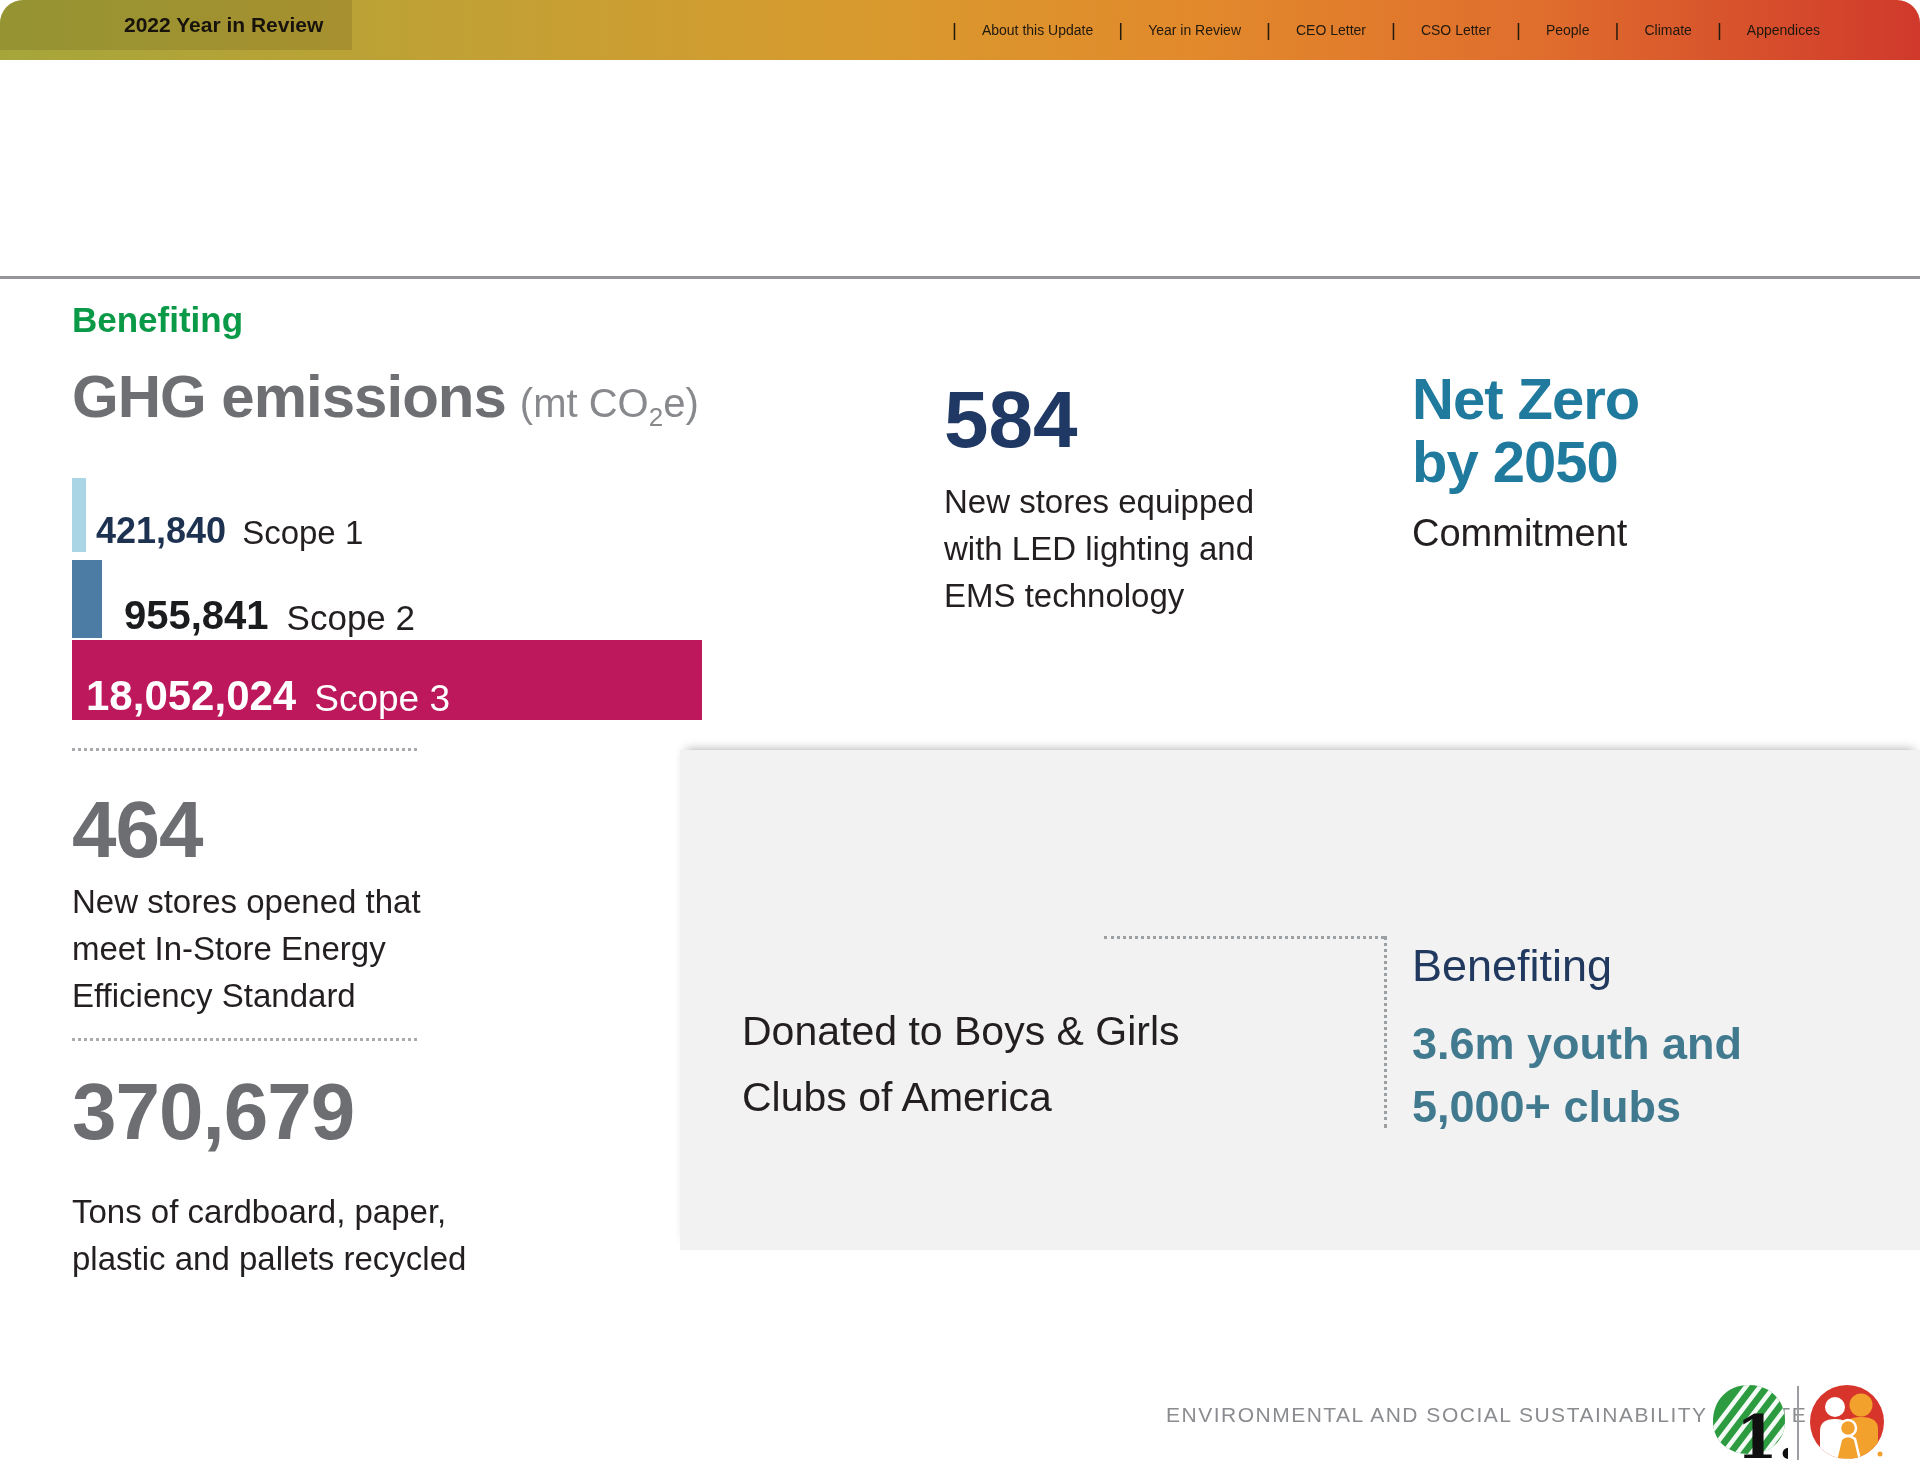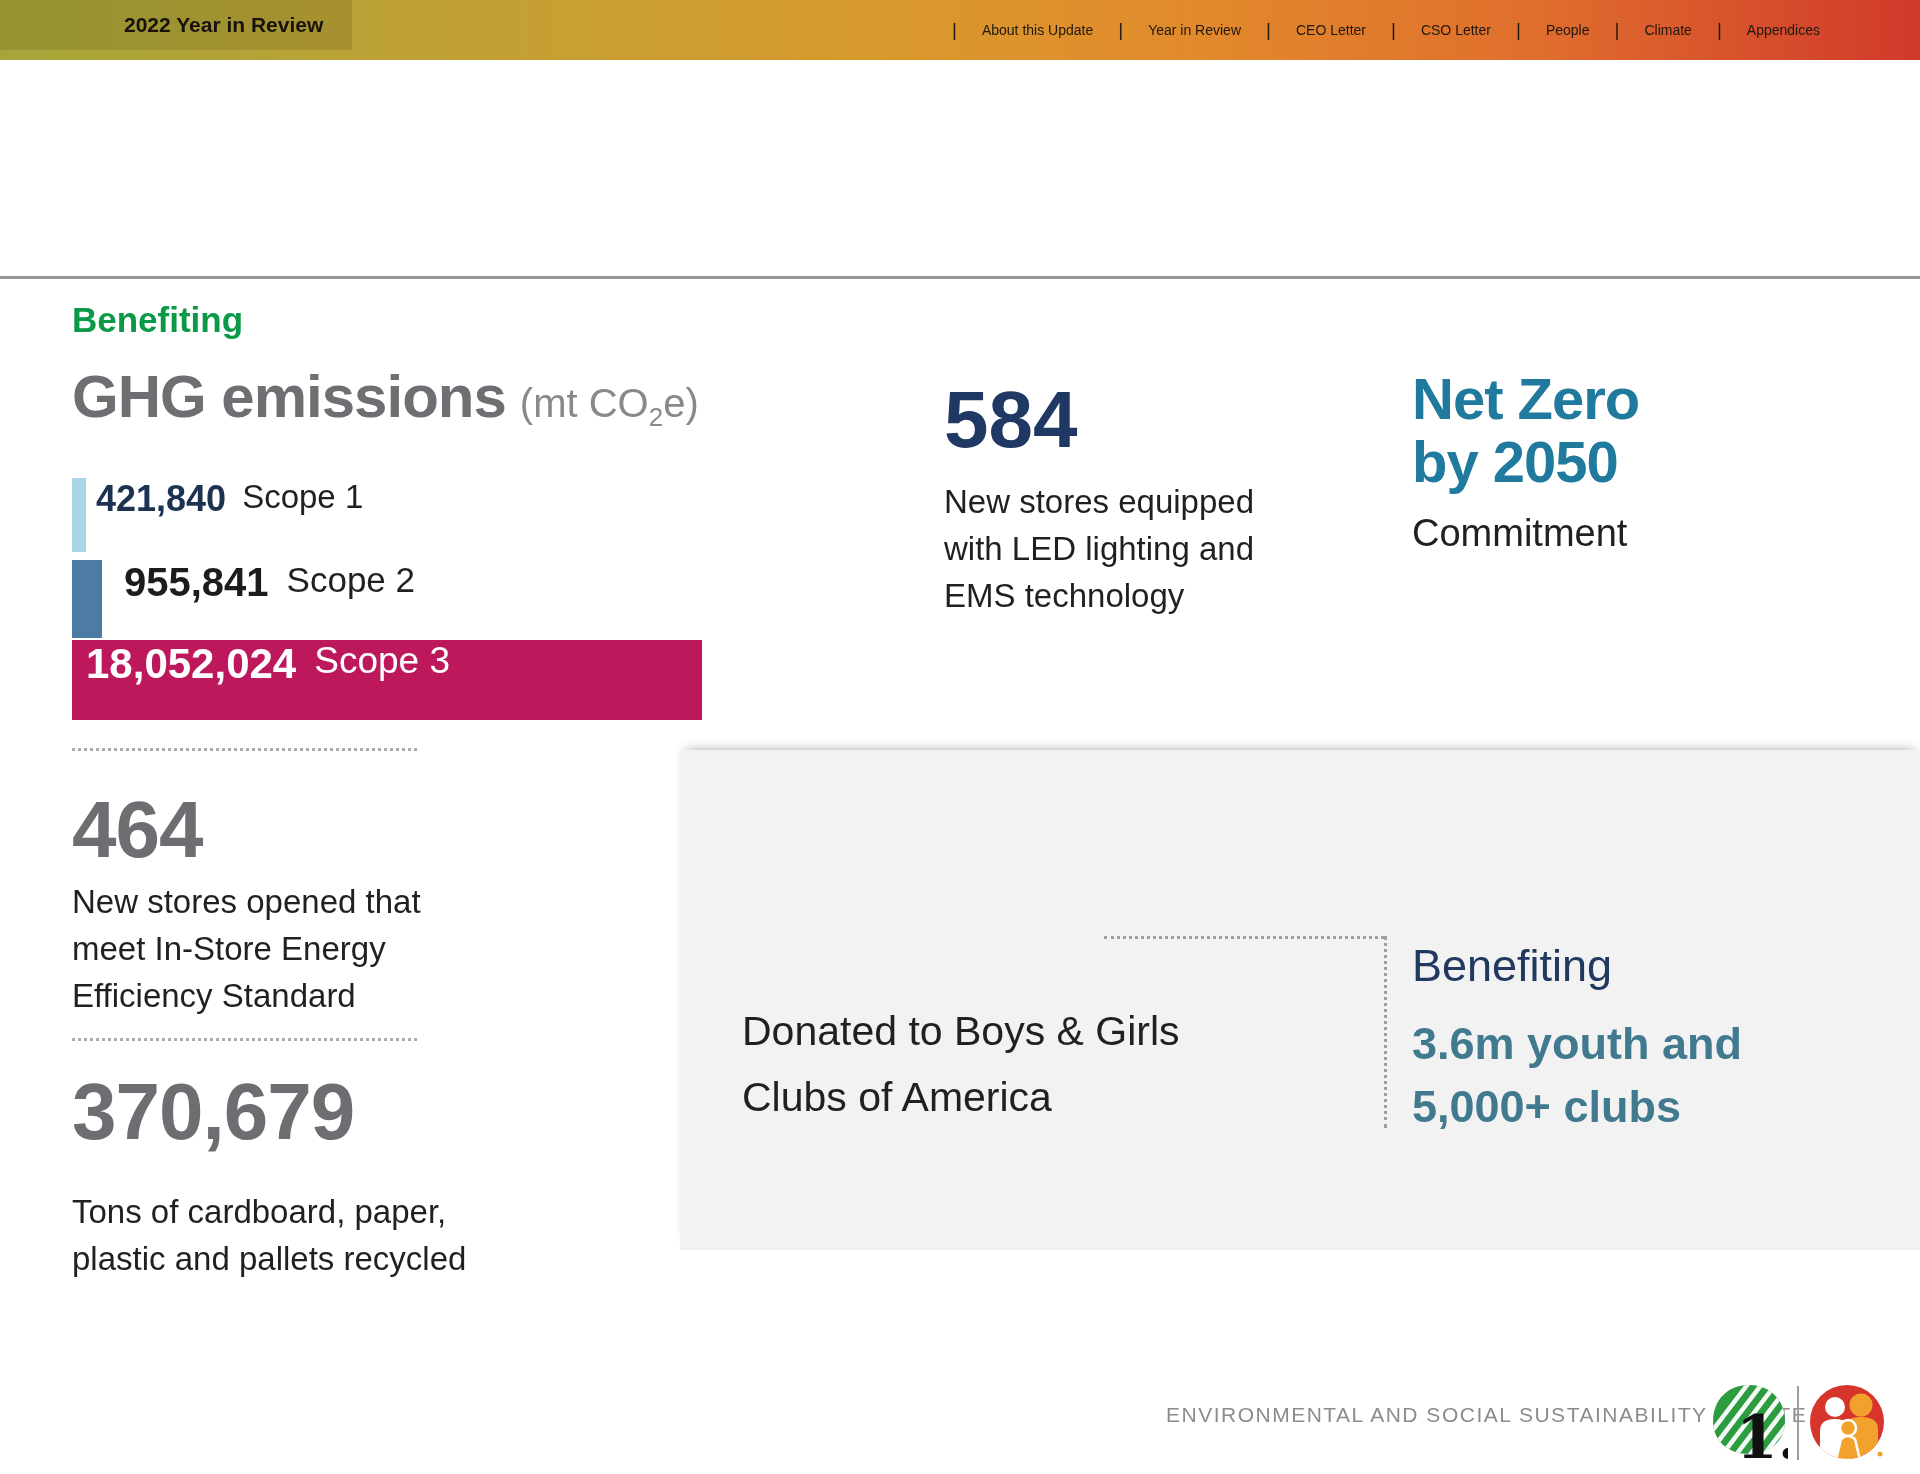--- a/index.html
+++ b/index.html
@@ -1,18 +1,18 @@
 <!DOCTYPE html>
 <html><head>
 <meta charset="utf-8">
 <style>
   html,body{margin:0;padding:0;background:#fff;}
   .page{
     position:relative;width:1920px;height:1474px;background:#ffffff;overflow:hidden;
-    font-family:"Liberation Sans",sans-serif;color:#231F20;
+    font-family:"Liberation Sans",sans-serif;color:#231F20;border-radius:23px;
   }
 
   
   .topbar{
     position:absolute;left:0;top:0;width:1920px;height:60px;
     background:linear-gradient(90deg,#a5a63a 0%,#bfa135 22%,#d89a2e 45%,#e28a2c 62%,#e06e2d 80%,#d0392b 100%);
   }
   .title-tab{
     position:absolute;left:0;top:0;width:352px;height:50px;
     background:rgba(30,20,0,0.12);
@@ -31,21 +31,21 @@
 
   
   .rule{position:absolute;left:0;top:276px;width:1920px;height:3px;background:#939598;}
 
   
   .env-label{position:absolute;left:72px;top:300px;font-size:35px;font-weight:bold;color:#0a9a47;}
   .ghg-title{position:absolute;left:72px;top:362px;font-size:60px;font-weight:bold;color:#6e6f72;letter-spacing:-1px;white-space:nowrap;}
   .ghg-title .unit{font-size:40px;font-weight:normal;color:#87898c;letter-spacing:0;margin-left:14px;}
   .ghg-title .unit sub{font-size:26px;}
 
-  .bar-row{position:absolute;left:72px;display:flex;align-items:flex-start;}
+  .bar-row{position:absolute;left:72px;display:flex;align-items:flex-end;}
   .bar-row .swatch{flex:0 0 auto;}
   .row1{top:478px;height:74px;}
   .row1 .swatch{width:14px;height:74px;background:#A9D5E5;}
   .row1 .val{font-size:36px;font-weight:bold;color:#1d3251;margin-left:10px;}
   .row1 .lab{font-size:33px;color:#231F20;margin-left:16px;}
   .row2{top:560px;height:78px;}
   .row2 .swatch{width:30px;height:78px;background:#4C7CA3;}
   .row2 .val{font-size:40px;font-weight:bold;color:#1b1c1e;margin-left:22px;}
   .row2 .lab{font-size:35px;color:#231F20;margin-left:18px;}
   .row3{top:640px;width:630px;height:80px;background:#be185d;color:#fff;padding-left:14px;box-sizing:border-box;}

